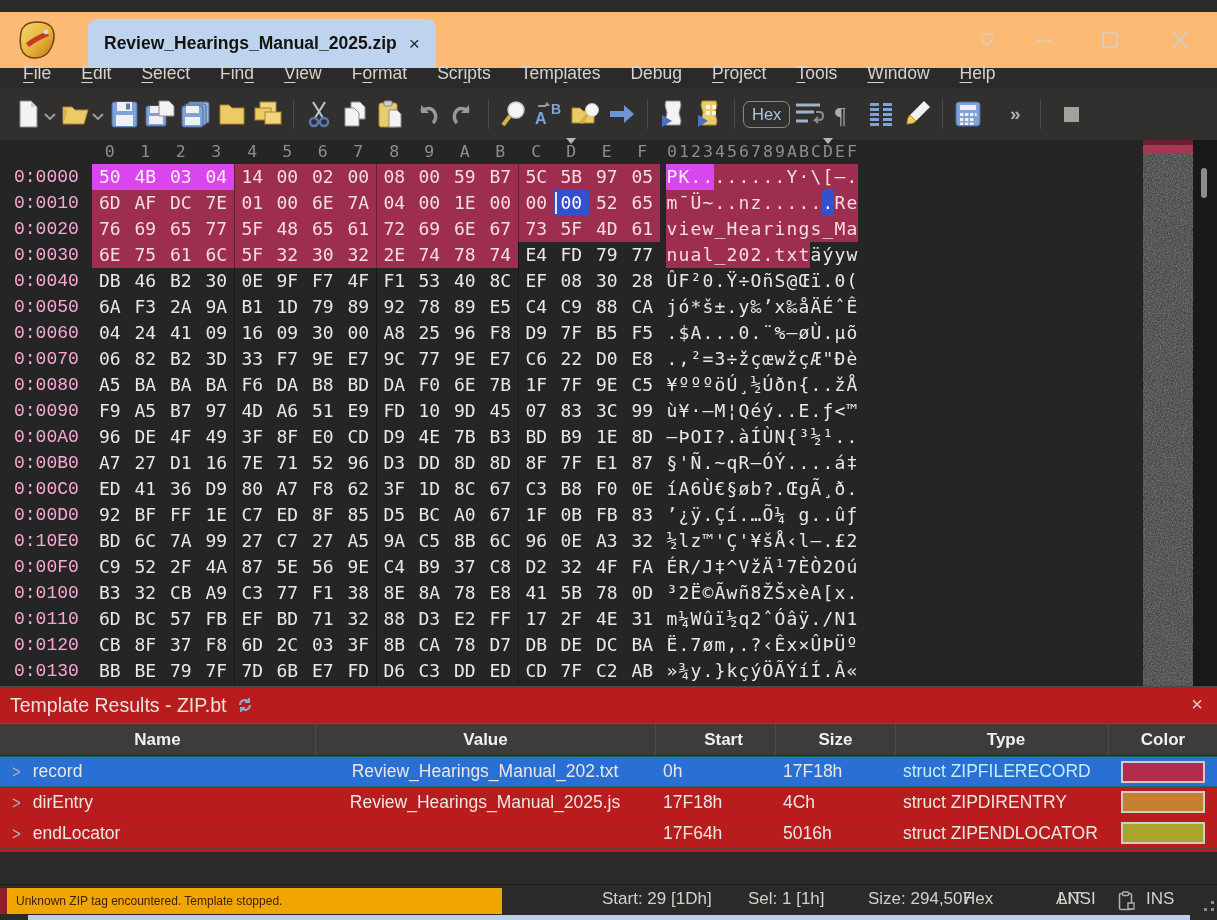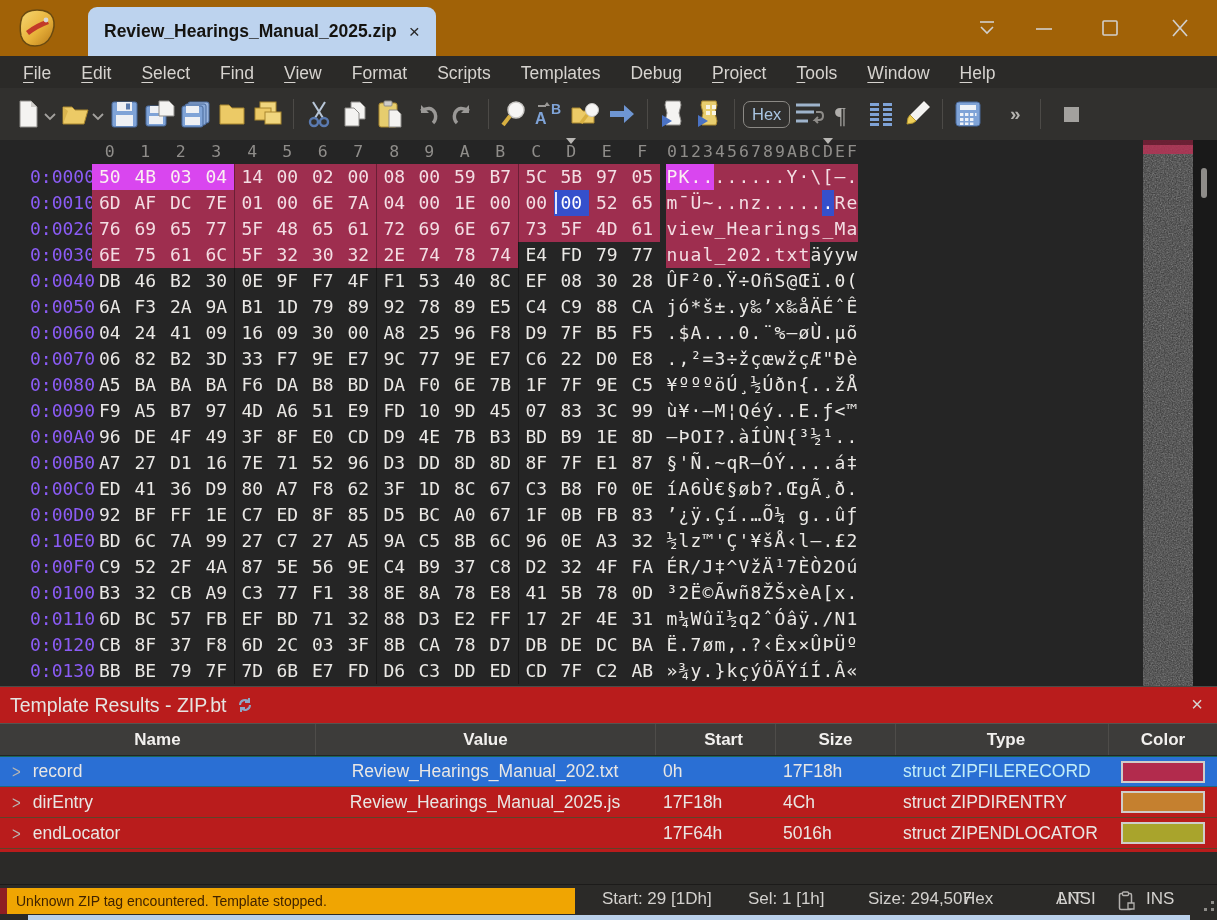--- a/index.html
+++ b/index.html
@@ -1,20 +1,20 @@
 <!DOCTYPE html>
 <html><head>
 <meta charset="utf-8">
 <style>
   * { margin:0; padding:0; box-sizing:border-box; }
   body { background:#111; font-family:"Liberation Sans", sans-serif; }
   #window { position:relative; width:1217px; height:920px; background:#2b2a28; overflow:hidden; }
 
   
-  .titlebar { position:absolute; top:0; left:0; right:0; height:56px; background:#a16207;text-align:center; }
+  .titlebar { position:absolute; top:12px; left:0; right:0; height:56px; background:#fdba74;text-align:center; }
   .app-icon { position:absolute; left:16px; top:7px; width:42px; height:42px; }
   .tab { position:absolute; left:88px; top:7px; height:49px; min-width:330px; background:#bdd3ee;
          border-radius:9px 9px 0 0; display:flex; align-items:center; padding:0 16px;
          color:#15130f; font-size:17.5px; font-weight:700; }
   .tab-close { margin-left:12px; font-weight:400; font-size:19px; color:#2a2a2a; }
   .winbtn { position:absolute; top:12px; width:44px; height:32px; display:flex; align-items:center; justify-content:center; color:#d2d0cd; }
   .winbtn svg { stroke:#d2d0cd; fill:none; stroke-width:1.6; }
 
   
   .menubar { position:absolute; top:56px; left:8px; height:32px; display:flex;text-align:center; }
@@ -26,21 +26,21 @@
   .tbtn { height:40px; min-width:34px; display:flex; align-items:center; justify-content:center; margin:0 1px; }
   .tsep { width:1px; height:30px; background:#4c4a47; margin:0 7px; }
   .chev { margin:6px 2px 0 -2px; }
   .hex-btn { border:1.5px solid #8b8985; border-radius:7px; padding:3px 8px; color:#a9c5e2; font-size:16.5px; }
   .tb-text { color:#b5b3af; font-size:19px; font-weight:700; }
   .stop-sq { width:15px; height:15px; background:#a3a19e; }
 
   
   .hexpane { position:absolute; top:140px; left:0; width:1143px; height:546px; background:#252525; }
   .hexhead { display:flex; height:24px; color:#8f8d8a; font-family:"DejaVu Sans Mono",monospace; font-size:16.5px; line-height:24px; position:relative; }
-  .addrcol { width:92px; padding-left:30px; flex:none; color:#8b5cf6; }
+  .addrcol { width:92px; padding-left:14px; flex:none; color:#f9a8d4;font-family:Liberation Mono, monospace; }
   .bcell { width:35.5px; flex:none; text-align:center; }
   .bcell.gsep { border-left:1px solid rgba(0,0,0,0.33); }
   .cgap { width:6px; flex:none; }
   .ccell { width:12px; flex:none; text-align:center; overflow:hidden; }
   .hexrow { display:flex; height:26px; line-height:26px; font-family:"DejaVu Sans Mono",monospace; font-size:18px; color:#eae8e5; }
   .hl-red { background:#9e2e4f; color:#f3dde3; }
   .hl-light { background:#d946ef; color:#fbeef1; }
   .hl-sel { background:#3550cc; color:#fff; position:relative; }
   .hl-sel.caret::before { content:''; position:absolute; left:1px; top:2px; bottom:2px; width:2px; background:#dfe5ff; }
   .colcaret { position:absolute; top:-2px; width:0; height:0; border-left:5px solid transparent; border-right:5px solid transparent; border-top:6px solid #b9b7b4; }
@@ -67,21 +67,21 @@
   .trow .name-cell { display:flex; align-items:center; padding-left:12px; }
   .trow .chevron { color:#b9b7b4; font-size:15px; margin-right:12px; transform:scaleY(1.25); }
   .trow .value-cell { text-align:center; padding-left:0; }
   .type-plain { color:#e9e7e4; } .type-sel { color:#c3edf7; }
   .swatchwrap { display:flex; justify-content:center; padding-left:0 !important; }
   .swatch { width:84px; height:22px; border:2px solid #cfcdca; }
 
   
   .statusbar { position:absolute; top:884px; left:0; width:1217px; height:31px; background:#2b2a28; border-top:1px solid #1c1b1a; font-size:17px; color:#d3d1ce; }
   .status-redbar { position:absolute; left:0; top:3px; width:7px; height:26px; background:#8e1e23; }
-  .status-msg { position:absolute; left:7px; top:3px; width:568px; height:26px; background:#f0a502; color:#402300; line-height:26px; padding-left:9px; font-size:14px; white-space:nowrap; overflow:hidden; }
+  .status-msg { position:absolute; left:7px; top:3px; width:495px; height:26px; background:#f0a502; color:#402300; line-height:26px; padding-left:9px; font-size:12px; white-space:nowrap; overflow:hidden; }
   .sitem { position:absolute; top:4px; }
   .grip { position:absolute; right:3px; top:10px; width:16px; height:16px; }
   .grip i { position:absolute; width:3px; height:3px; background:#8e8c89; }
   .bottom-strip { position:absolute; left:28px; top:915px; width:1162px; height:5px; background:#b9d0ea; }
 </style>
 </head>
 <body>
 
 <div id="window">
 

